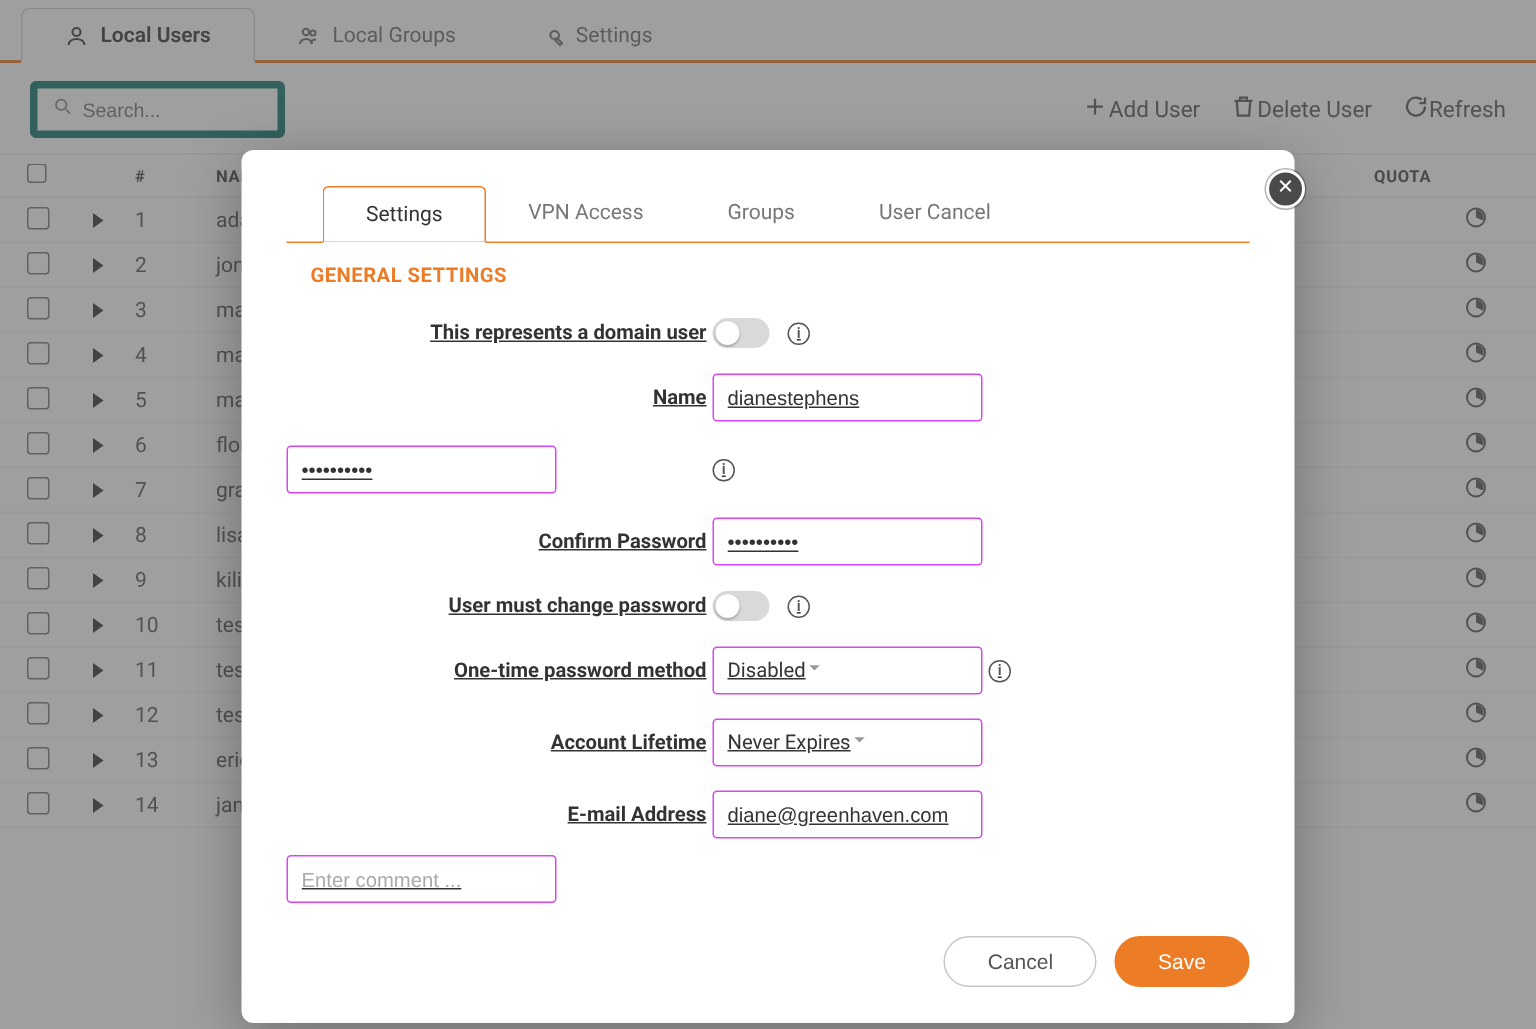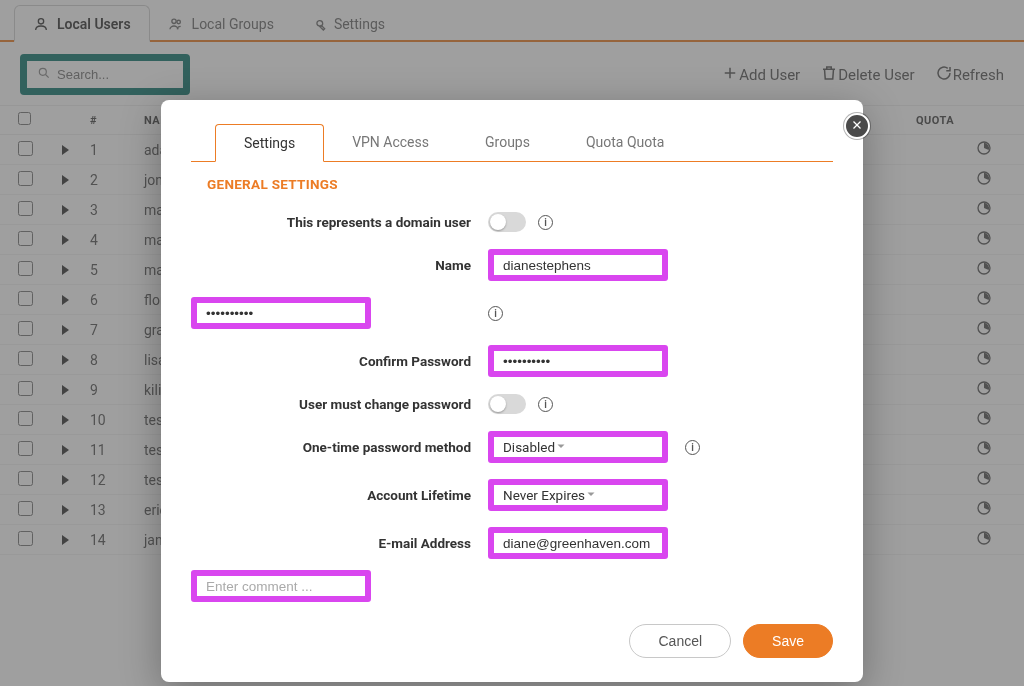--- a/index.html
+++ b/index.html
@@ -23,21 +23,21 @@
     display: flex;
     border-bottom: 2px solid #ec7c25;
     padding: 0 14px;
     height: 42px;
     align-items: flex-end;
   }
   .top-tab {
     display: flex;
     align-items: center;
     gap: 8px;
-    padding: 10px 18px 8px;
+    padding: 10px 28px 8px;
     color: #6a6a6a;
     cursor: pointer;
     font-size: 14px;
   }
   .top-tab.active {
     border: 1px solid #d0d0d0;
     border-bottom: 2px solid #fff;
     margin-bottom: -2px;
     border-radius: 6px 6px 0 0;
     color: #333;
@@ -49,21 +49,21 @@
 
   .tool-row {
     display: flex;
     align-items: center;
     justify-content: space-between;
     padding: 12px 20px 10px;
   }
   .search-wrap {
     display: flex;
     align-items: center;
-    border: 7px solid #0f766e;
+    border: 5px solid #0f766e;
     border-radius: 4px;
     padding: 5px 10px;
     width: 170px;
     color: #888;
     gap: 6px;
   }
   .search-wrap input {
     border: none;
     outline: none;
     font-size: 13px;
@@ -162,27 +162,28 @@
     font-weight: 700;
     font-size: 13.5px;
     letter-spacing: 0.3px;
     margin: 14px 16px 10px;
   }
   .form { display: flex; flex-direction: column; gap: 3px; }
   .frow {
     display: grid;
     grid-template-columns: 280px 180px 26px;
     align-items: center;
-    gap: 17px;
+    gap: 4px;
     min-height: 40px;
+    text-decoration: underline;
   }
   .frow.tall { min-height: 50px; }
   .flabel { text-align: right; font-weight: 700; font-size: 13.5px; color: #333; }
   .finput, .fselect {
-    border: 6px solid #d946ef;
+    border: 1px solid #d946ef;
     border-radius: 3px;
     padding: 6px 9px;
     font-size: 13.5px;
     color: #333;
     width: 180px;
     height: 32px;
     background: #fff;
   }
   .finput::placeholder { color: #aaa; }
   .fselect {
@@ -532,21 +533,21 @@
             <line x1="19" y1="5" x2="5" y2="19"></line>
           </svg>
       </span>
     </div>
 
 
     <div class="dlg-tabs">
       <div class="dlg-tab active">Settings</div>
       <div class="dlg-tab">VPN Access</div>
       <div class="dlg-tab">Groups</div>
-      <div class="dlg-tab">Quota Quota</div>
+      <div class="dlg-tab">User Cancel</div>
     </div>
 
     <div class="sec-title">GENERAL SETTINGS</div>
 
     <div class="form">
 
       <div class="frow">
         <div class="flabel">This represents a domain user</div>
         <div class="toggle-wrap">
           <div class="toggle"></div>

